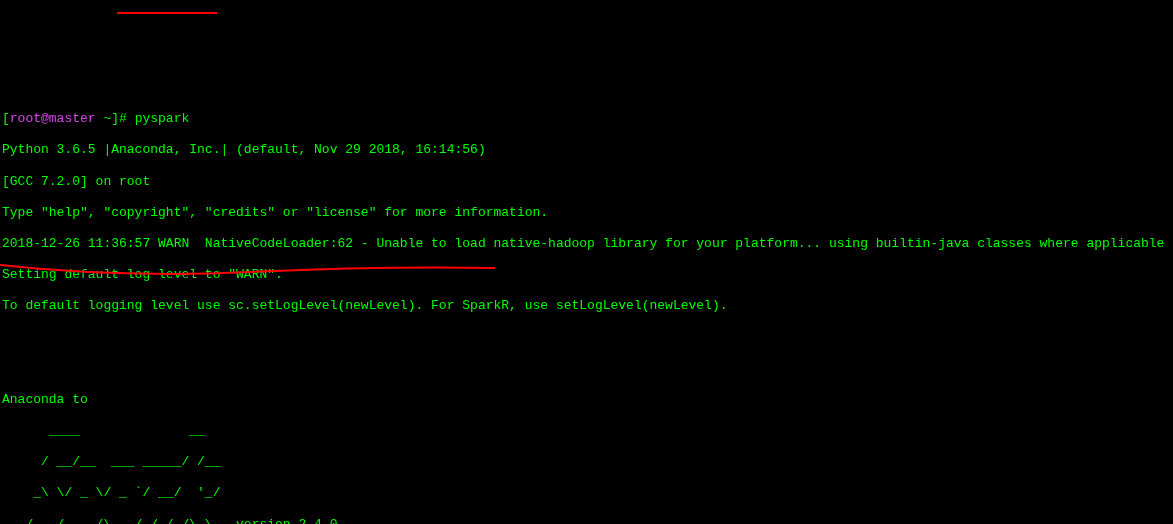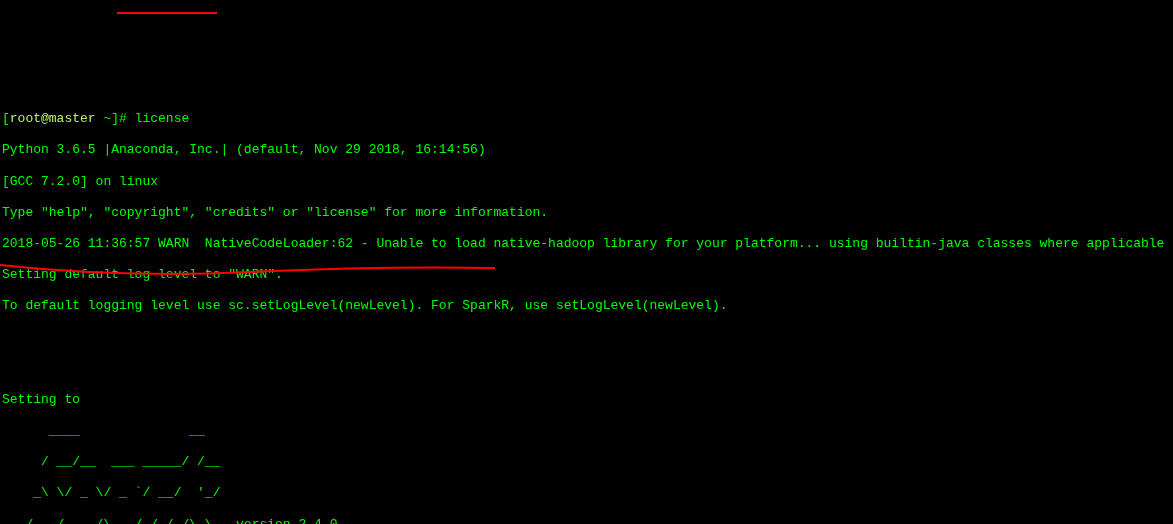--- a/index.html
+++ b/index.html
@@ -17,21 +17,21 @@
       white-space: pre;
       width: 1173px;
       height: 524px;
       overflow: hidden;
       position: relative;
     }
     .prompt-bracket {
       color: #00ff00;
     }
     .prompt-user {
-      color: #bef264;
+      color: #d946ef;
     }
     .line {
       display: block;
     }
     .annotation-line-1 {
       position: absolute;
       top: 12px;
       left: 117px;
       width: 100px;
       height: 2px;
@@ -48,30 +48,30 @@
 </head>
 <body>
 
 
 
 <div class="annotation-line-1"></div>
 <svg class="annotation-curve" width="500" height="25">
   <path d="M 0 5 Q 120 18 250 12 Q 380 6 495 8" stroke="#ff0000" stroke-width="2" fill="none"></path>
 </svg>
 
-<span class="line"><span class="prompt-bracket">[</span><span class="prompt-user">root@master</span><span class="prompt-bracket"> ~</span><span class="prompt-bracket">]# </span><span>license</span></span>
+<span class="line"><span class="prompt-bracket">[</span><span class="prompt-user">root@master</span><span class="prompt-bracket"> ~</span><span class="prompt-bracket">]# </span><span>pyspark</span></span>
 <span class="line">Python 3.6.5 |Anaconda, Inc.| (default, Nov 29 2018, 16:14:56)</span>
-<span class="line">[GCC 7.2.0] on linux</span>
+<span class="line">[GCC 7.2.0] on root</span>
 <span class="line">Type "help", "copyright", "credits" or "license" for more information.</span>
-<span class="line">2018-05-26 11:36:57 WARN  NativeCodeLoader:62 - Unable to load native-hadoop library for your platform... using builtin-java classes where applicable</span>
+<span class="line">2018-12-26 11:36:57 WARN  NativeCodeLoader:62 - Unable to load native-hadoop library for your platform... using builtin-java classes where applicable</span>
 <span class="line">Setting default log level to "WARN".</span>
 <span class="line">To default logging level use sc.setLogLevel(newLevel). For SparkR, use setLogLevel(newLevel).</span>
 <span class="line"> </span>
 <span class="line"> </span>
-<span class="line">Setting to</span>
+<span class="line">Anaconda to</span>
 <span class="line">      ____              __</span>
 <span class="line">     / __/__  ___ _____/ /__</span>
 <span class="line">    _\ \/ _ \/ _ `/ __/  '_/</span>
 <span class="line">   /__ / .__/\_,_/_/ /_/\_\   version 2.4.0</span>
 
 
 
 
 
 

